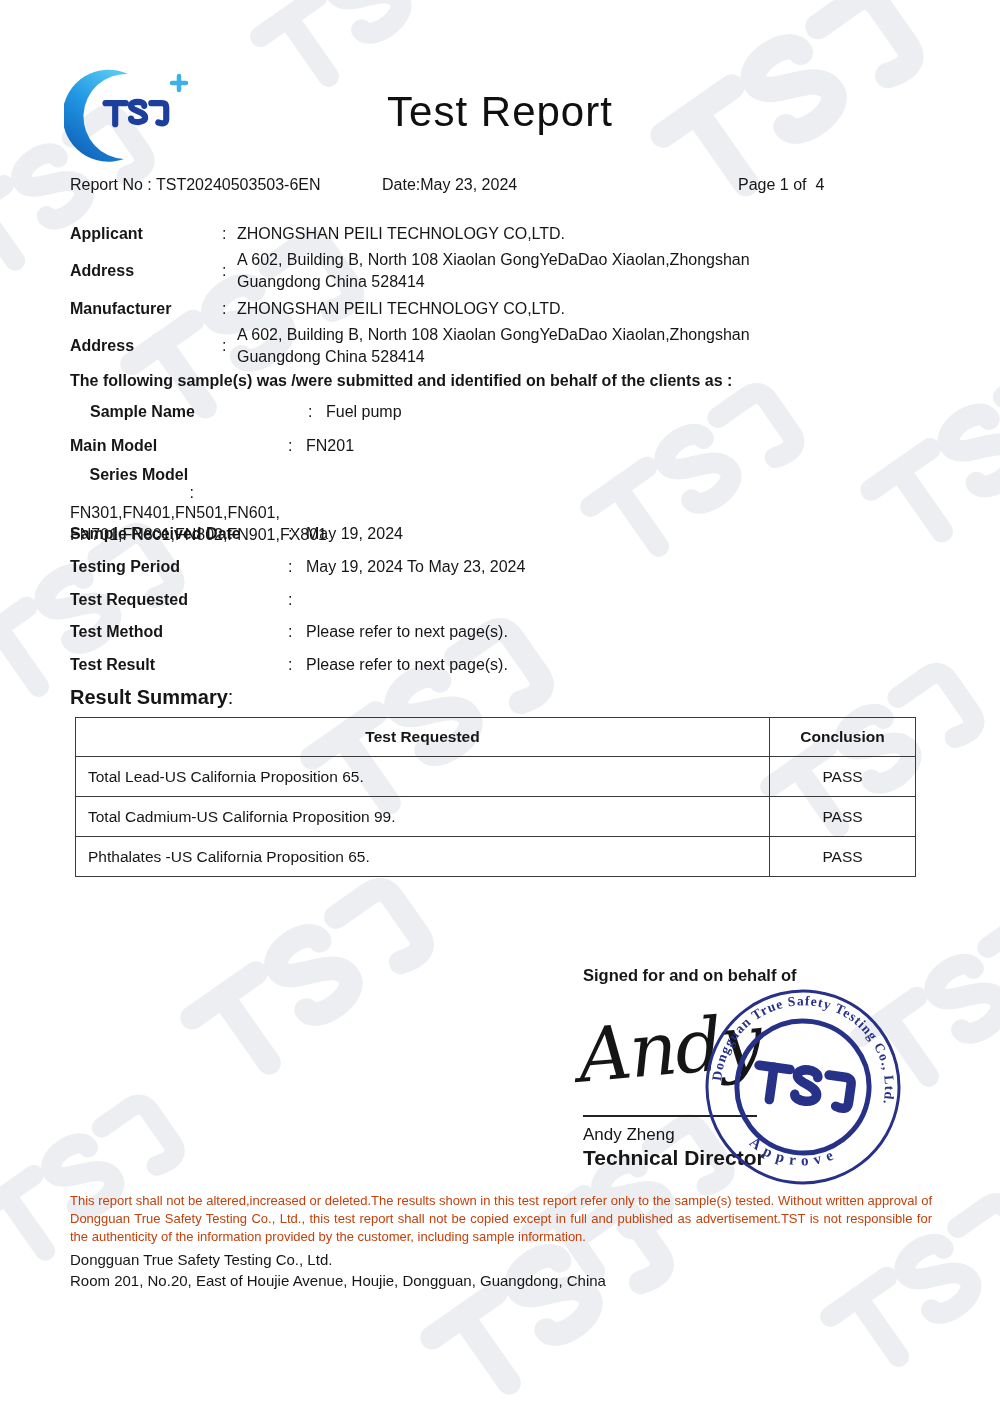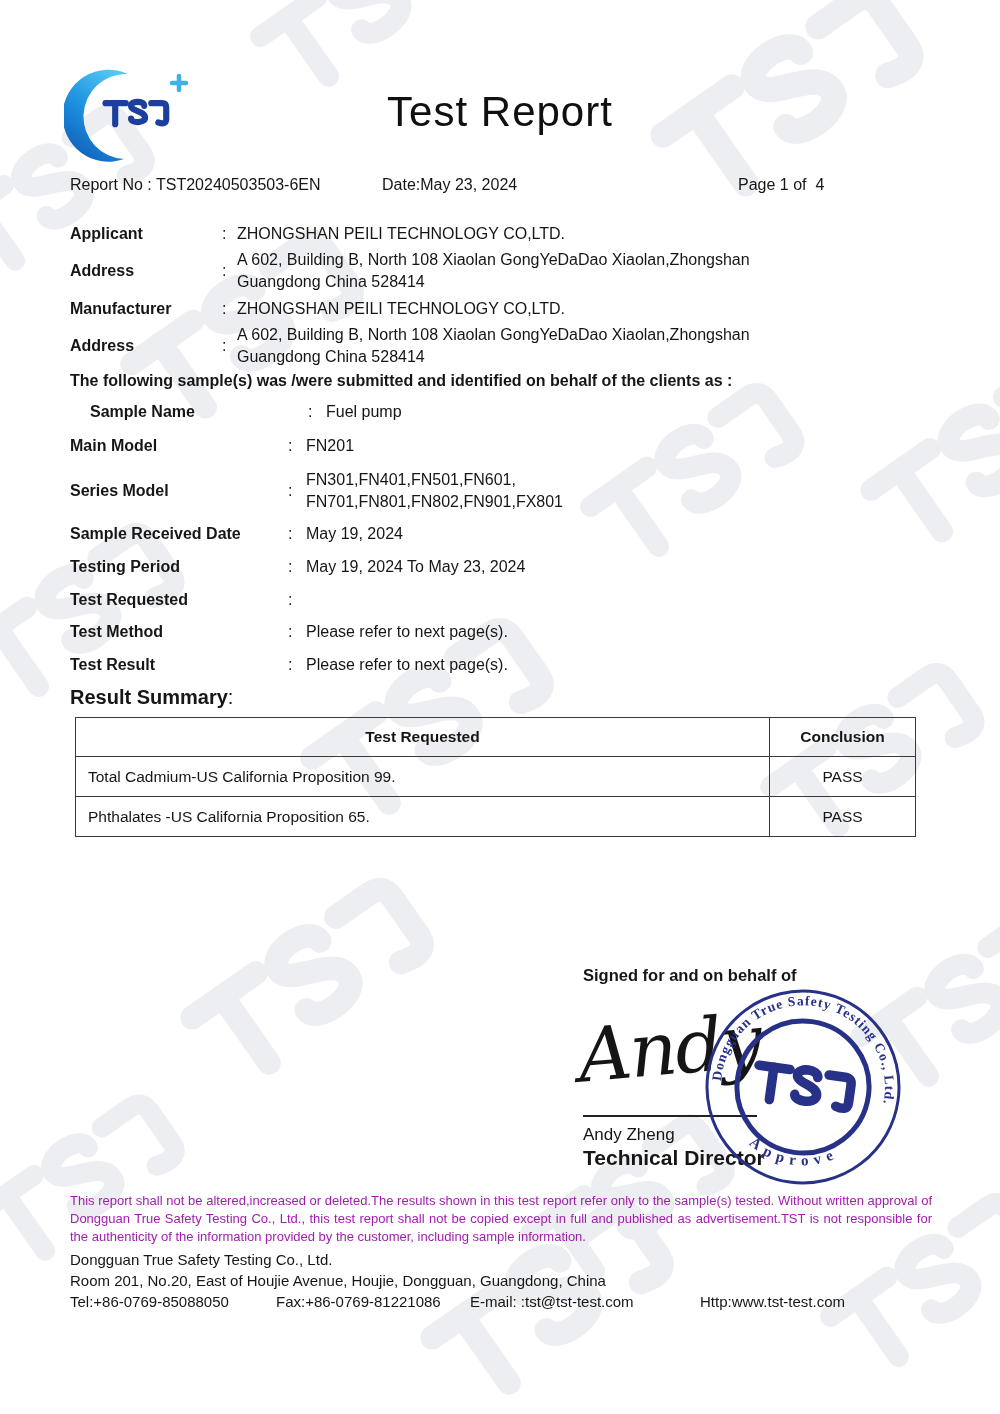--- a/index.html
+++ b/index.html
@@ -43,21 +43,21 @@
   .signedfor{position:absolute;left:583px;top:966px;font-weight:bold;font-size:16.5px;}
   .script-sig{position:absolute;left:578px;top:1005px;font-family:"DejaVu Serif",serif;
               font-style:italic;font-size:74px;transform:rotate(-5deg);letter-spacing:-2px;color:#151515;}
   .sig-line{position:absolute;left:583px;top:1115px;width:174px;height:2px;background:#222;}
   .sig-name{position:absolute;left:583px;top:1125px;font-weight:normal;font-size:17px;}
   .sig-role{position:absolute;left:583px;top:1146px;font-weight:bold;font-size:21px;}
   .stamp{position:absolute;left:692px;top:976px;width:222px;height:222px;transform:rotate(8deg);}
   .stamp text{font-family:"Liberation Serif",serif;font-weight:bold;}
   
   .disclaimer{position:absolute;left:70px;top:1192px;width:862px;font-size:13px;
-              line-height:1.37;text-align:justify;color:#a21caf;}
+              line-height:1.37;text-align:justify;color:#c2410c;}
   .co-name{position:absolute;left:70px;top:1251px;font-size:15px;}
   .co-addr{position:absolute;left:70px;top:1272px;font-size:15px;}
   .contacts{position:absolute;left:70px;top:1293px;width:862px;height:22px;font-size:15px;}
   .contacts span{position:absolute;top:0;}
   .ct-tel{left:0;} .ct-fax{left:206px;} .ct-email{left:400px;} .ct-web{left:630px;}
 </style>
 </head>
 <body>
 
 <svg width="0" height="0" style="position:absolute" aria-hidden="true">
@@ -171,21 +171,21 @@
     <div class="row sec2" style="top:399px;height:26px;margin-left:20px;">
       <div class="lbl">Sample Name</div>
       <div class="col">:</div>
       <div class="val">Fuel pump</div>
     </div>
     <div class="row sec2" style="top:433px;height:26px;">
       <div class="lbl">Main Model</div>
       <div class="col">:</div>
       <div class="val">FN201</div>
     </div>
-    <div class="row sec2" style="top:466px;height:50px;">
+    <div class="row sec2" style="top:466px;height:50px;flex-direction:column;">
       <div class="lbl">Series Model</div>
       <div class="col">:</div>
       <div class="val">FN301,FN401,FN501,FN601,
 FN701,FN801,FN802,FN901,FX801</div>
     </div>
     <div class="row sec2" style="top:521px;height:26px;">
       <div class="lbl">Sample Received Date</div>
       <div class="col">:</div>
       <div class="val">May 19, 2024</div>
     </div>
@@ -209,20 +209,24 @@
       <div class="val">Please refer to next page(s).</div>
     </div>
 
     <div class="rs-head"><b>Result Summary</b><span>:</span></div>
 
     <table class="rtable">
       <tbody>
           <tr>
         <th>Test Requested</th>
         <th class="c">Conclusion</th>
+      </tr>
+      <tr>
+        <td class="t">Total Lead-US California Proposition 65.</td>
+        <td class="c">PASS</td>
       </tr>
       <tr>
         <td class="t">Total Cadmium-US California Proposition 99.</td>
         <td class="c">PASS</td>
       </tr>
       <tr>
         <td class="t">Phthalates -US California Proposition 65.</td>
         <td class="c">PASS</td>
       </tr>
     </tbody>
@@ -248,21 +252,15 @@
         <textPath href="#arc-bottom" startOffset="50%" text-anchor="middle">Approve</textPath>
       </text>
       <g color="#283188">
         <use href="#tst-glyph" transform="translate(-52,-25) scale(0.68)"></use>
       </g>
     </svg>
 
     <div class="disclaimer">This report shall not be altered,increased or deleted.The results shown in this test report refer only to the sample(s) tested. Without written approval of Dongguan True Safety Testing Co., Ltd., this test report shall not be copied except in full and published as advertisement.TST is not responsible for the authenticity of the information provided by the customer, including sample information.</div>
     <div class="co-name">Dongguan True Safety Testing Co., Ltd.</div>
     <div class="co-addr">Room 201, No.20, East of Houjie Avenue, Houjie, Dongguan, Guangdong, China</div>
-    <div class="contacts">
-      <span class="ct-tel">Tel:+86-0769-85088050</span>
-      <span class="ct-fax">Fax:+86-0769-81221086</span>
-      <span class="ct-email">E-mail: :tst@tst-test.com</span>
-      <span class="ct-web">Http:www.tst-test.com</span>
-    </div>
 
   </div>
 </div>
 
 </body></html>

